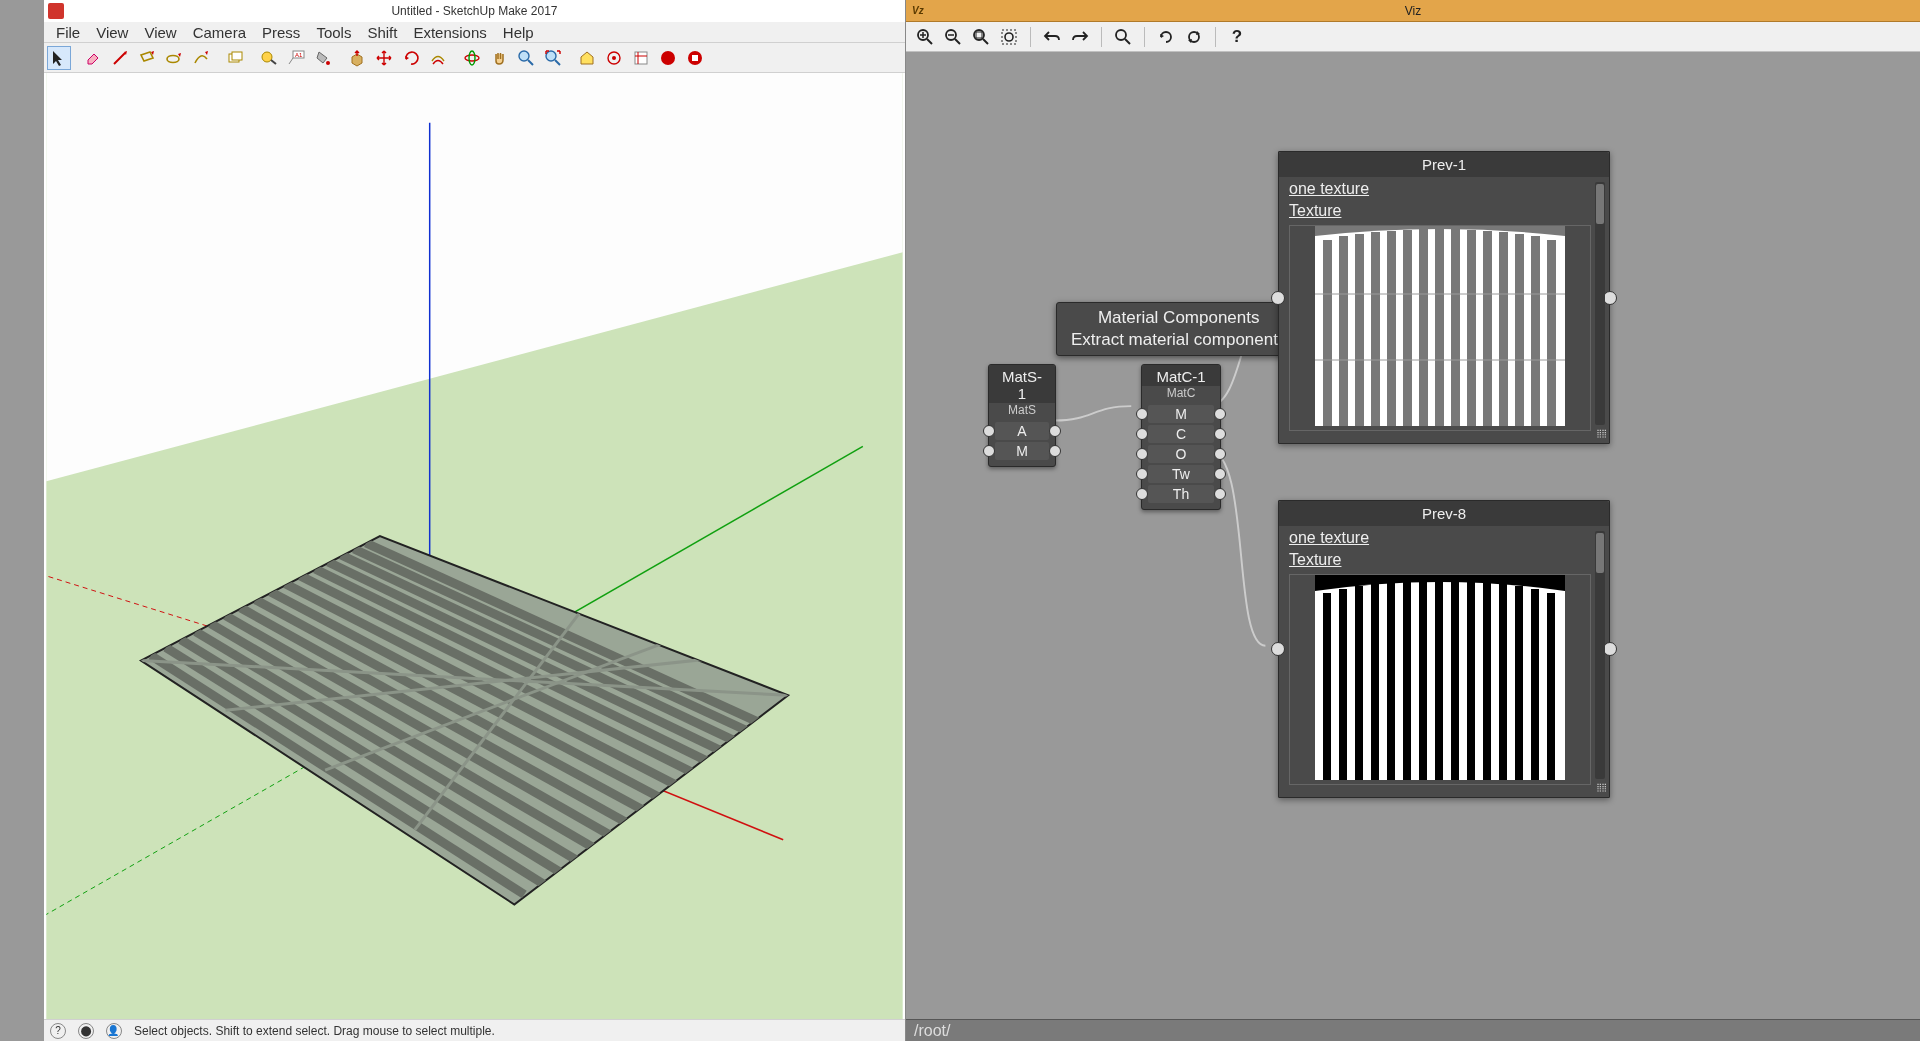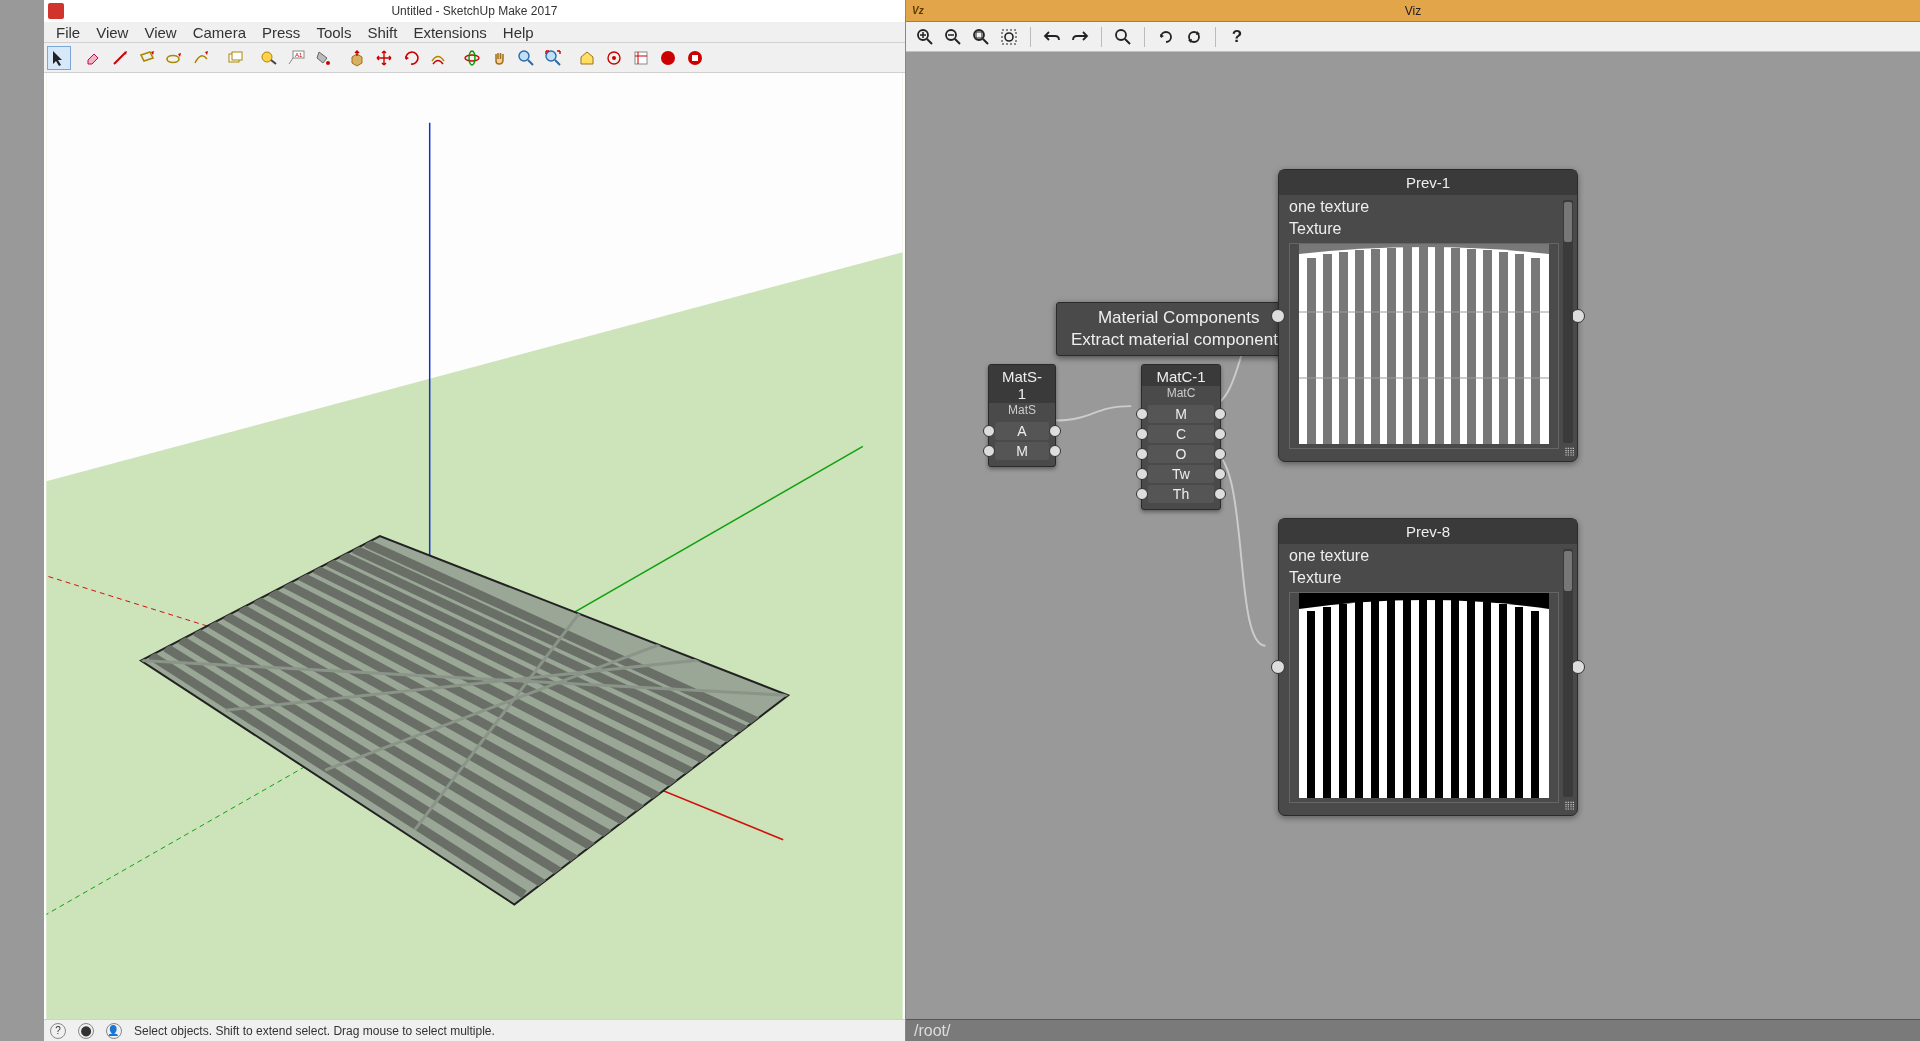--- a/index.html
+++ b/index.html
@@ -44,23 +44,23 @@
 .node .ns { text-align:center; font-size:12px; color:#ccc; padding-bottom:3px; }
 .node .row { position:relative; background:#555; margin:2px 6px; border-radius:2px; text-align:center; padding:1px 14px; font-size:14px; }
 .node .pin { position:absolute; width:12px; height:12px; background:#ddd; border:1px solid #333; border-radius:50%; top:50%; transform:translateY(-50%); }
 .node .pin.l { left:-12px; }
 .node .pin.r { right:-12px; }
 
 
 .tooltip { position:absolute; background:#4a4a4a; color:#eee; border:1px solid #2a2a2a; border-radius:3px; padding:4px 14px; text-align:center; font-size:17px; line-height:22px; box-shadow:0 2px 6px rgba(0,0,0,0.5); }
 
 
-.pnode { position:absolute; background:#4a4a4a; border:1px solid #2a2a2a; border-radius:7px; color:#eee; box-shadow:0 2px 6px rgba(0,0,0,0.4); width:300px;margin-top:18px; }
+.pnode { position:absolute; background:#4a4a4a; border:1px solid #2a2a2a; border-radius:1px; color:#eee; box-shadow:0 2px 6px rgba(0,0,0,0.4); width:332px; }
 .pnode .ph { background:#3a3a3a; text-align:center; padding:4px; font-size:15px; border-radius:3px 3px 0 0; }
-.pnode .pt { padding:2px 10px 0; font-size:16px; line-height:20px; }
+.pnode .pt { padding:2px 10px 0; font-size:16px; line-height:20px;text-decoration:underline; }
 .pnode .pscroll { position:absolute; right:4px; top:30px; bottom:18px; width:10px; background:#3a3a3a; border-radius:2px; }
 .pnode .pscroll .thumb { position:absolute; left:1px; right:1px; top:2px; height:40px; background:#777; border-radius:2px; }
 .pnode .ppin { position:absolute; width:14px; height:14px; background:#ddd; border:1px solid #333; border-radius:50%; top:50%; transform:translateY(-50%); }
 .pnode .ppin.l { left:-8px; }
 .pnode .ppin.r { right:-8px; }
 .pnode .psz { position:absolute; right:3px; bottom:2px; width:14px; height:12px; color:#ccc; font-size:8px; text-align:right; letter-spacing:-1px; }
 .pnode .pimg { margin:4px 18px 16px 10px; border:1px solid #666; }
 
 .wires { position:absolute; inset:0; pointer-events:none; }
 </style>

